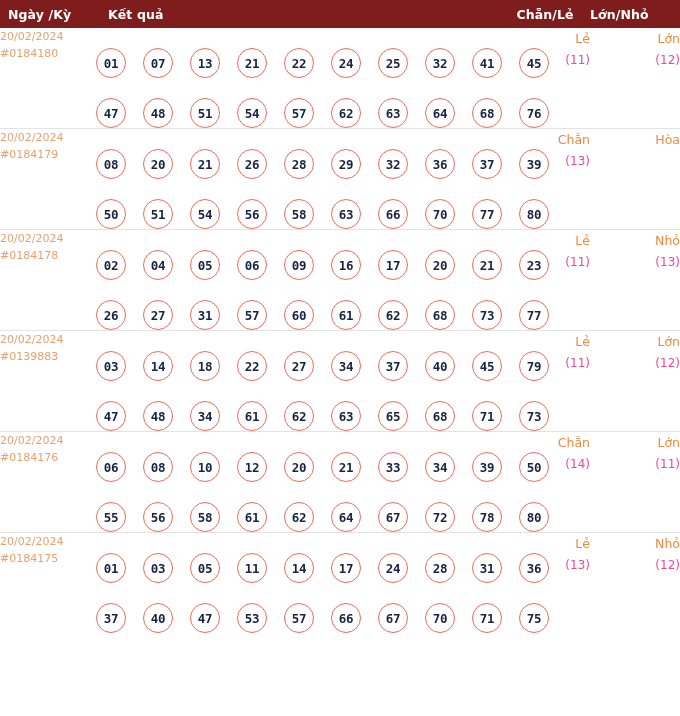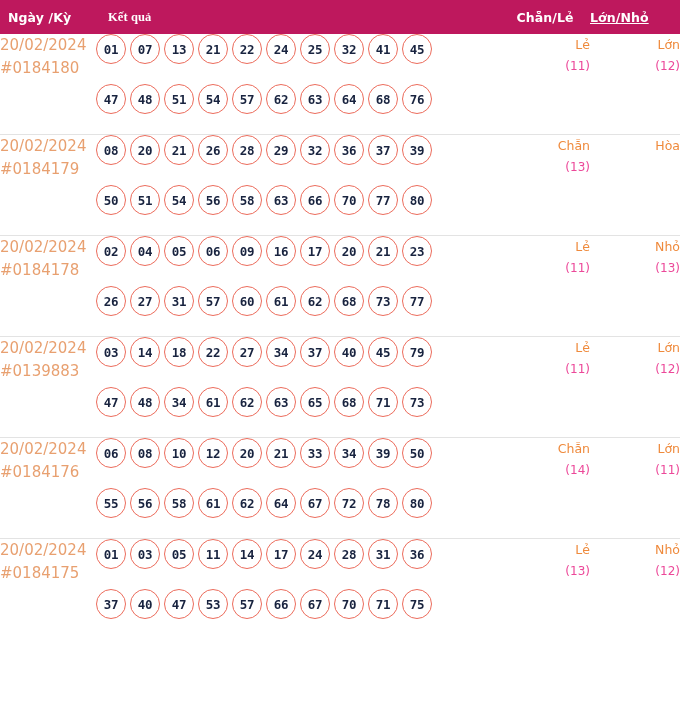--- a/index.html
+++ b/index.html
@@ -18,63 +18,63 @@
   }
 
   .results-table {
     width: 680px;
     border-collapse: collapse;
     table-layout: fixed;
   }
 
   
   .table-header {
-    background: #be185d;
-    height: 34px;
+    background: #7f1d1d;
+    height: 28px;
   }
   .table-header th {
     color: #ffffff;
     font-size: 12.5px;
     font-weight: bold;
     text-align: left;
     padding: 0;
     vertical-align: middle;
     letter-spacing: 0.1px;
     white-space: nowrap;
   }
   .th-date    { width: 96px;  padding-left: 8px !important; }
-  .th-result  { width: 404px; padding-left: 12px !important; font-family: Liberation Serif, serif; }
+  .th-result  { width: 404px; padding-left: 12px !important; }
   .th-oddeven { width: 90px;  text-align: center !important; }
-  .th-bigsmall{ width: 90px;  text-align: right; text-decoration: underline; }
+  .th-bigsmall{ width: 90px;  text-align: right; }
 
   
   .result-row > td {
     border-bottom: 1px solid #e3e3e3;
     vertical-align: top;
     padding: 0;
   }
   .result-row:last-child > td { border-bottom: none; }
 
   .cell-date {
     padding: 14px 0 14px 8px;
-    font-size: 15px;
+    font-size: 11px;
     line-height: 1.55;
     color: #e8a070;
     white-space: nowrap;
   }
   .date-line, .draw-id { display: block; }
 
   .cell-result {
     padding: 10px 0 10px 8px;
   }
   .ball-row {
     display: flex;
-    gap: 4px;
+    gap: 17px;
     height: 50px;
-    align-items: flex-start;
+    align-items: flex-end;
   }
   .ball {
     width: 30px;
     height: 30px;
     min-width: 30px;
     border: 1.4px solid #ec6c5c;
     border-radius: 50%;
     display: flex;
     align-items: center;
     justify-content: center;

